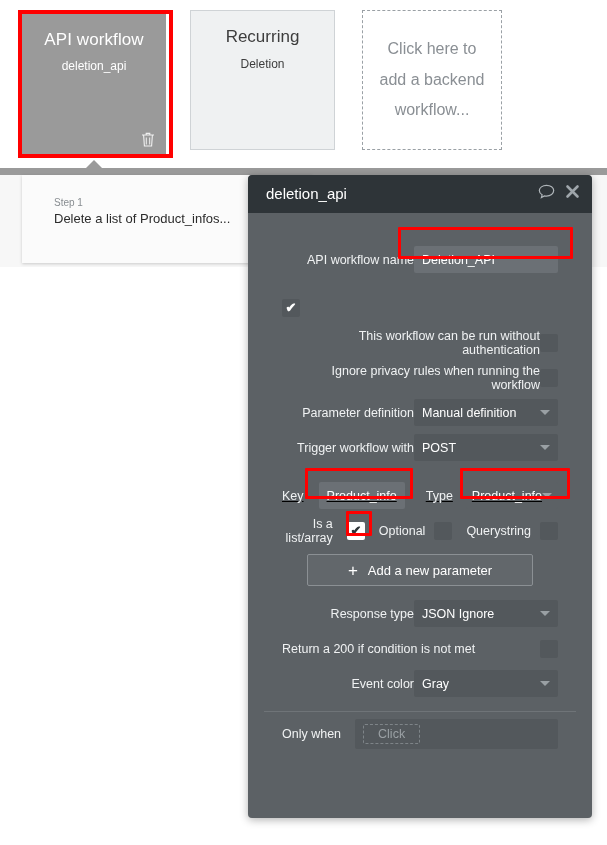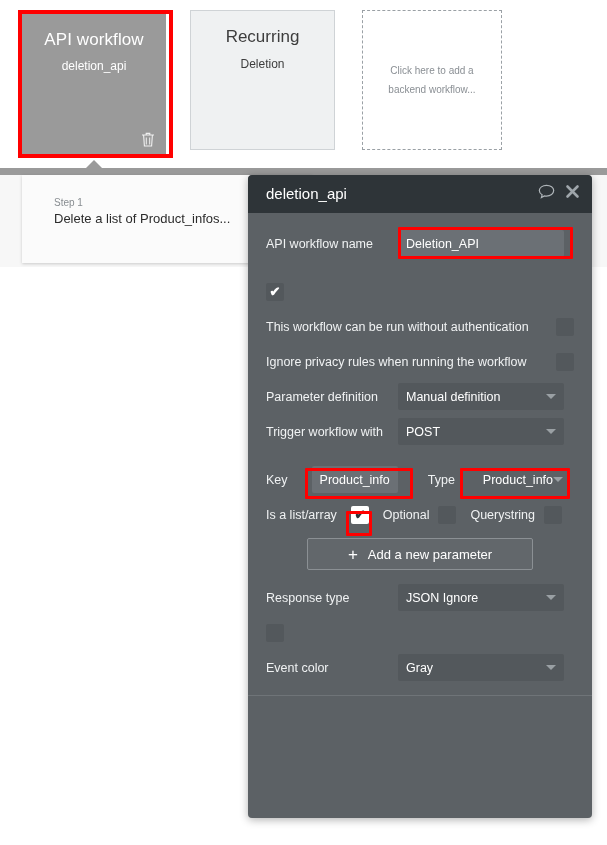--- a/index.html
+++ b/index.html
@@ -60,21 +60,21 @@
     font-size: 12px; color: #3d3d3d;
   }
 
   .wf-card-add {
     left: 362px; top: 10px; width: 140px; height: 140px;
     border: 1px dashed #9aa0a5;
     background: #ffffff;
     display: flex; align-items: center; justify-content: center;
   }
   .wf-card-add .add-text {
-    font-size: 10px; color: #8a8f94; line-height: 1.9; width: 110px;
+    font-size: 16px; color: #8a8f94; line-height: 1.9; width: 110px;
   }
 
   
   .canvas-band {
     position: absolute; left: 0; top: 168px; width: 607px; height: 7px;
     background: #9a9a9a;
   }
   .canvas-bg {
     position: absolute; left: 0; top: 175px; width: 607px; height: 92px;
     background: #f7f7f7;
@@ -117,21 +117,21 @@
     background: #2e3438;
     border-top-left-radius: 4px; border-top-right-radius: 4px;
   }
   .panel-title {
     position: absolute; left: 18px; top: 10px;
     font-size: 15px; color: #ffffff;
   }
   .hdr-icons { position: absolute; right: 12px; top: 9px; display: flex; gap: 10px; align-items: center; }
   .icon-btn { cursor: pointer; line-height: 0; }
 
-  .panel-body { position: relative; padding: 0; }
+  .panel-body { position: relative; padding: 16px; text-align: right; }
 
   .row {
     display: flex; align-items: center;
     height: 35px;
     margin: 0 0 0 0;
     padding: 0 18px 0 18px;
   }
   .row-label { font-size: 12.5px; color: #f0f2f3; }
   .row-label.w130 { width: 132px; flex: none; }
 
@@ -173,21 +173,21 @@
   .cbox.checked-dark { background: #53585c; color: #ffffff; }
   .cbox.checked-white { background: #ffffff; color: #2e3438; }
   .cbox span { font-size: 13px; line-height: 1; font-weight: bold; }
 
   .spacer-row { height: 13px; }
 
   
   .ring { position: absolute; border: 3px solid #ff0000; border-radius: 1px; pointer-events: none; }
 
   
-  .kt-row { display: flex; align-items: center; height: 35px; padding: 0 18px; gap: 12px; }
+  .kt-row { display: flex; align-items: center; height: 35px; padding: 0 18px; gap: 3px; text-decoration: underline; }
   .kt-label { font-size: 12.5px; color: #f0f2f3; }
   .key-input { background: #6b7075; height: 27px; width: 98px; border-radius: 2px; display: flex; align-items: center; padding: 0 8px; font-size: 12.5px; color: #ffffff; margin-left: 12px; }
   .type-dd { background: #5c6165; height: 27px; width: 98px; border-radius: 2px; display: flex; align-items: center; justify-content: space-between; padding: 0 6px; font-size: 12.5px; color: #ffffff; margin-left: 10px; }
   .trash-small { margin-left: 12px; opacity: .45; }
 
   .flags-row { display: flex; align-items: center; height: 35px; padding: 0 18px; font-size: 12.5px; color: #f0f2f3; }
   .flags-row .gap { width: 14px; flex: none; }
   .flags-row .gap-s { width: 9px; flex: none; }
 
   
@@ -354,34 +354,41 @@
 
       <div class="row">
         <div class="row-label w130">Response type</div>
         <div class="dropdown">
           <span>JSON Ignore</span>
           <span class="caret"></span>
         </div>
       </div>
 
       <div class="row" style="justify-content:space-between">
+        <div class="row-label">Return a 200 if condition is not met</div>
         <div class="cbox"></div>
       </div>
 
       <div class="row">
         <div class="row-label w130">Event color</div>
         <div class="dropdown">
           <span>Gray</span>
           <span class="caret"></span>
         </div>
       </div>
 
 
       <div class="divider"></div>
 
+      <div class="onlywhen-row">
+        <div class="row-label">Only when</div>
+        <div class="onlywhen-field">
+          <span class="click-chip">Click</span>
+        </div>
+      </div>
 
     </div>
   </div>
 
   <div class="ring" style="left:398px; top:227px; width:175px; height:32px;"></div>
   <div class="ring" style="left:305px; top:468px; width:108px; height:31px;"></div>
   <div class="ring" style="left:460px; top:468px; width:110px; height:31px;"></div>
   <div class="ring" style="left:346px; top:511px; width:26px; height:25px;"></div>
 
 </div>

